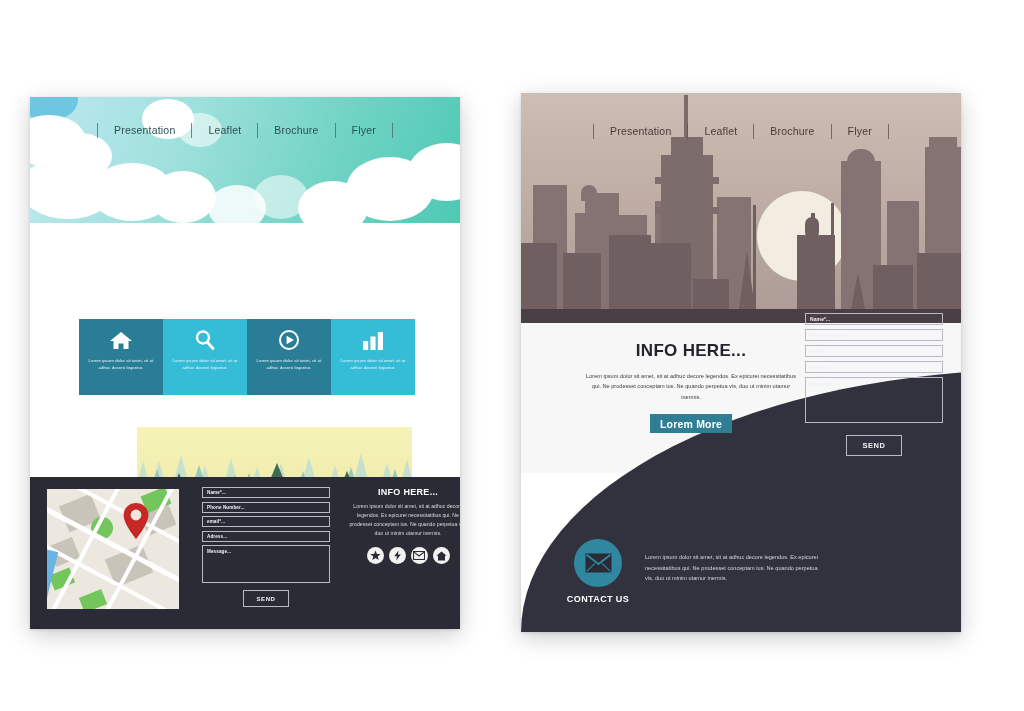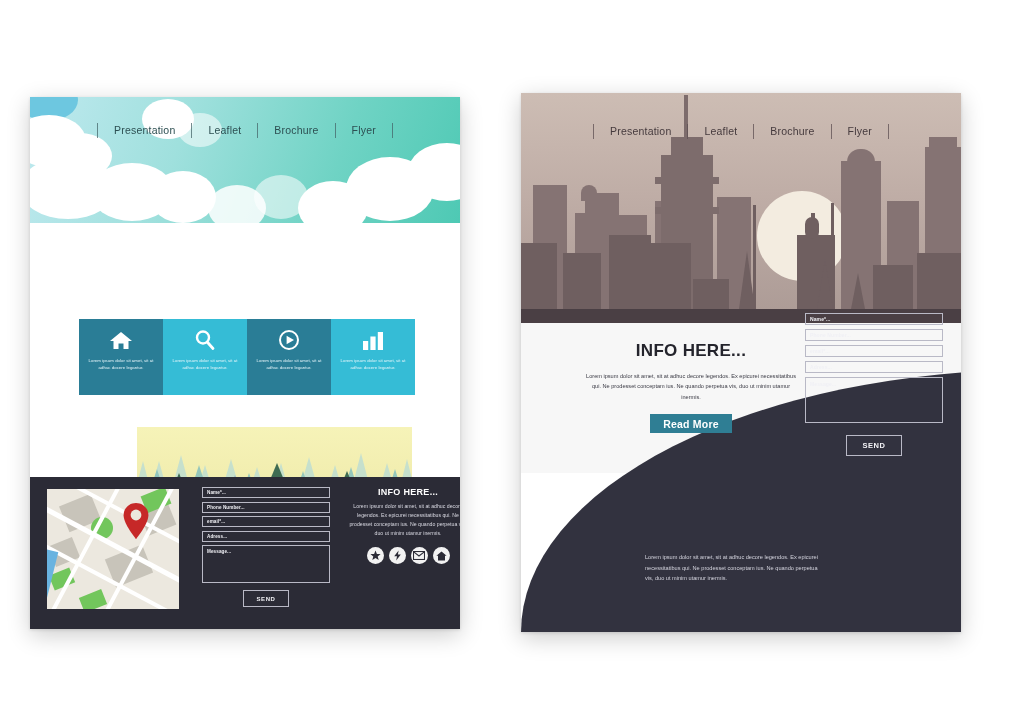--- a/index.html
+++ b/index.html
@@ -366,23 +366,33 @@
       </svg>
       <div class="city-ground"></div>
     </div>
 
     <div class="white-panel"></div>
     <div class="dark-panel"></div>
 
     <div class="info-right">
       <h2>INFO HERE...</h2>
       <p>Lorem ipsum dolor sit amet, sit at adhuc decore legendos. Ex epicurei necessitatibus qui. Ne prodesset conceptam ius. Ne quando perpetua vis, duo ut minim utamur inermis.</p>
-      <div class="read-more">Read More</div>
-    </div>
-
+      <div class="read-more">Lorem More</div>
+    </div>
+
+    <div class="contact">
+      <div class="circ">
+        <svg width="27" height="20" viewBox="0 0 27 20">
+            <rect x="1" y="1" width="25" height="18" fill="#2b2b36" stroke="#2b2b36" stroke-width="1"></rect>
+            <path d="M1.6 1.8 L13.5 11 L25.4 1.8" fill="none" stroke="#2f87a0" stroke-width="1.8"></path>
+            <path d="M1.6 18.4 L10 10.4 M25.4 18.4 L17 10.4" stroke="#2f87a0" stroke-width="1.2" fill="none"></path>
+          </svg>
+      </div>
+      <div class="clabel">CONTACT US</div>
+    </div>
     <div class="contact-text">Lorem ipsum dolor sit amet, sit at adhuc decore legendos. Ex epicurei necessitatibus qui. Ne prodesset conceptam ius. Ne quando perpetua vis, duo ut minim utamur inermis.</div>
 
     <div class="form-right">
       <div class="field">
           <span>Name*...</span>
         </div>
       <div class="field">
           <span>Phone Number...</span>
         </div>
       <div class="field">

